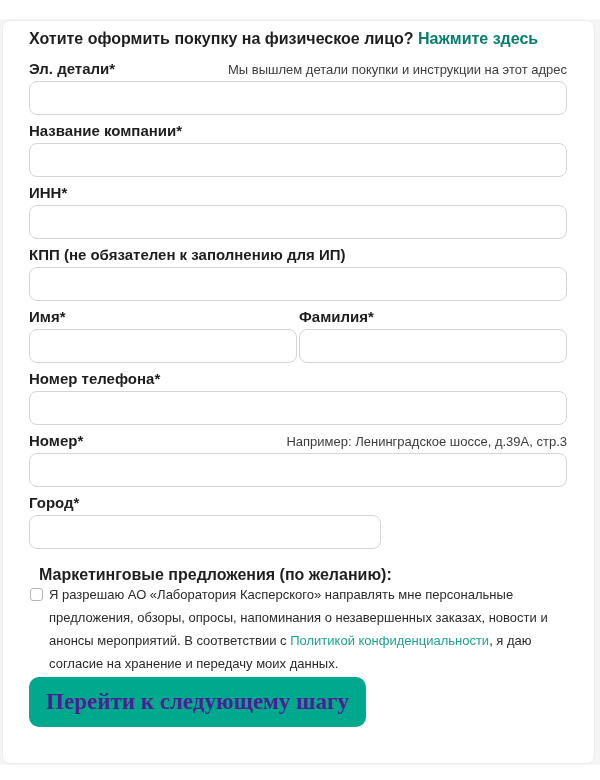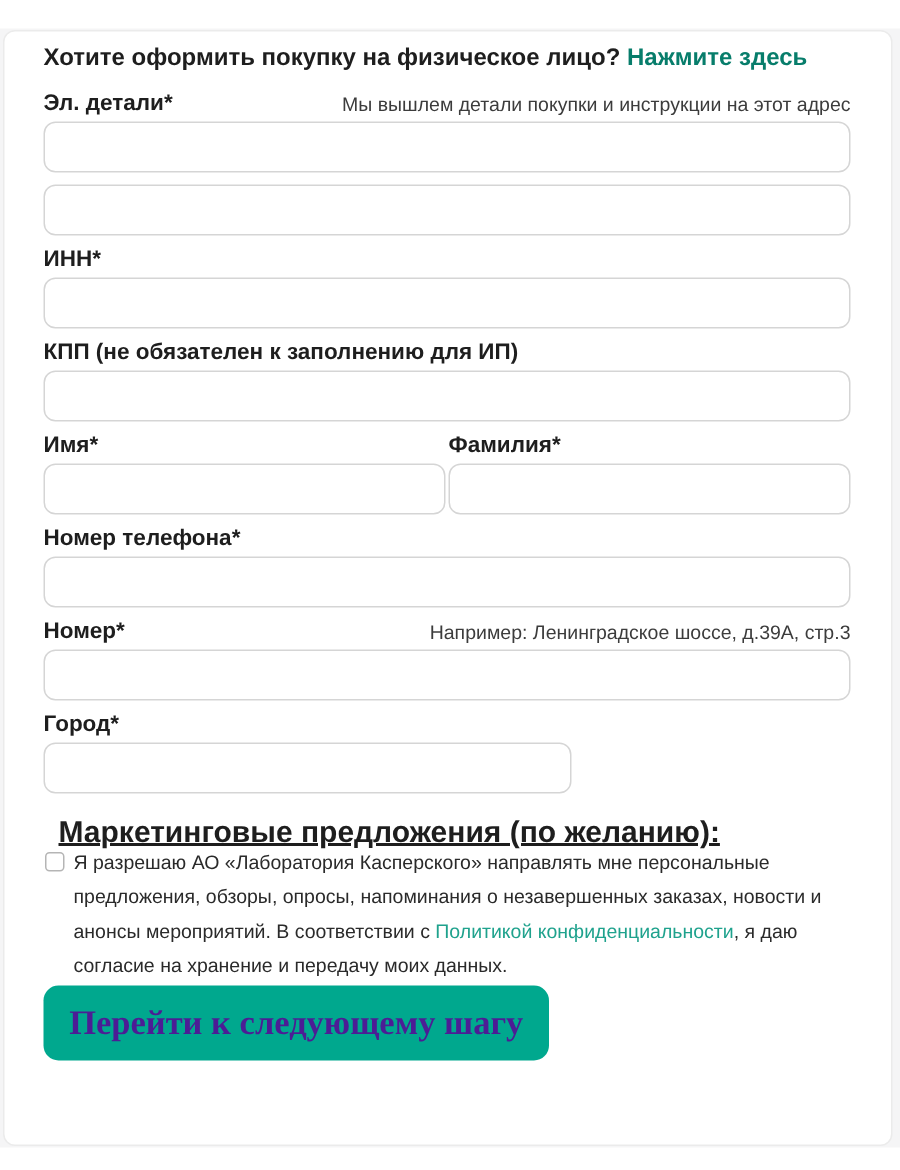--- a/index.html
+++ b/index.html
@@ -85,25 +85,24 @@
   }
   .two-col {
     display: grid;
     grid-template-columns: 1fr 1fr;
     column-gap: 2px;
   }
   .city-input { width: 352px; }
 
   .marketing-heading {
     margin: 18px 0 0 10px;
-    font-size: 20px;
+    font-size: 16px;
     font-weight: 700;
     line-height: 16px;
     color: #1e1e1e;
-    text-decoration: underline;
   }
   .consent {
     display: flex;
     align-items: flex-start;
     margin-top: 0;
     width: 540px;
   }
   .consent-checkbox {
     appearance: none;
     -webkit-appearance: none;
@@ -161,20 +160,23 @@
 
       <div class="field">
         <div class="field-head">
           <span class="field-label">Эл. детали*</span>
           <span class="field-hint">Мы вышлем детали покупки и инструкции на этот адрес</span>
         </div>
         <input type="text" class="text-input" value="" style="">
       </div>
 
       <div class="field">
+        <div class="field-head">
+          <span class="field-label">Название компании*</span>
+        </div>
         <input type="text" class="text-input" value="" style="">
       </div>
 
       <div class="field">
         <div class="field-head">
           <span class="field-label">ИНН*</span>
         </div>
         <input type="text" class="text-input" value="" style="">
       </div>
 

